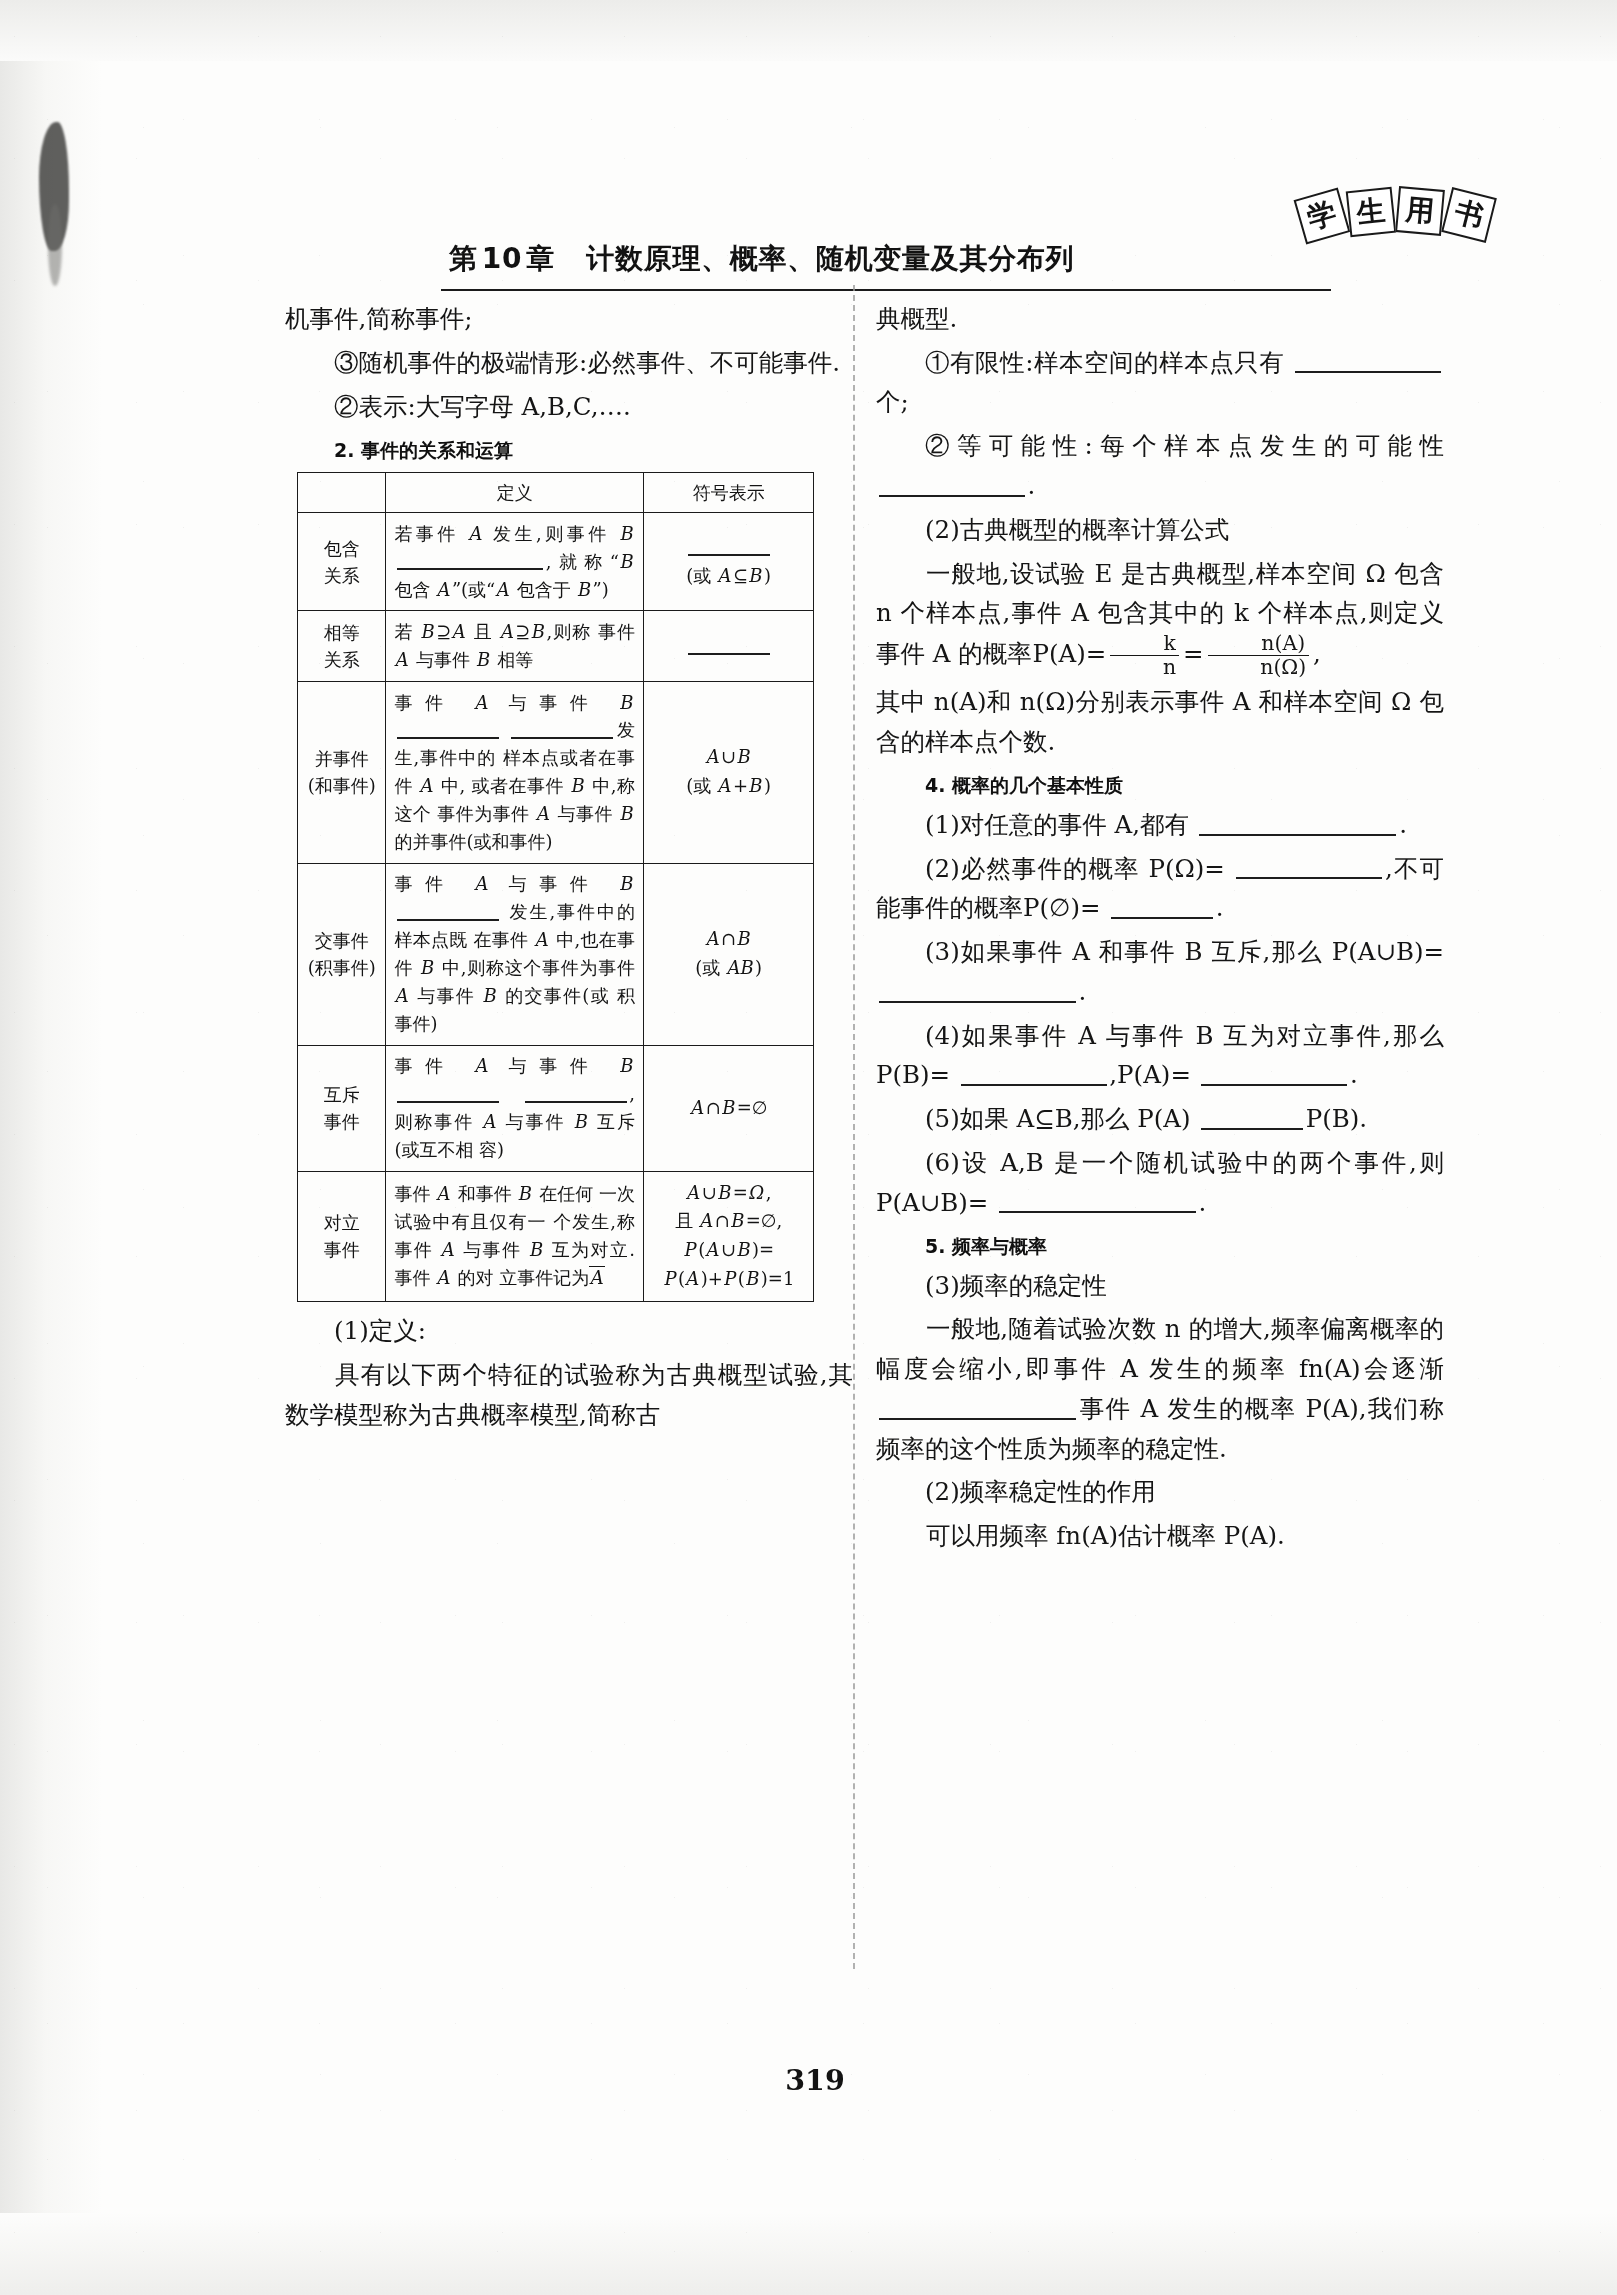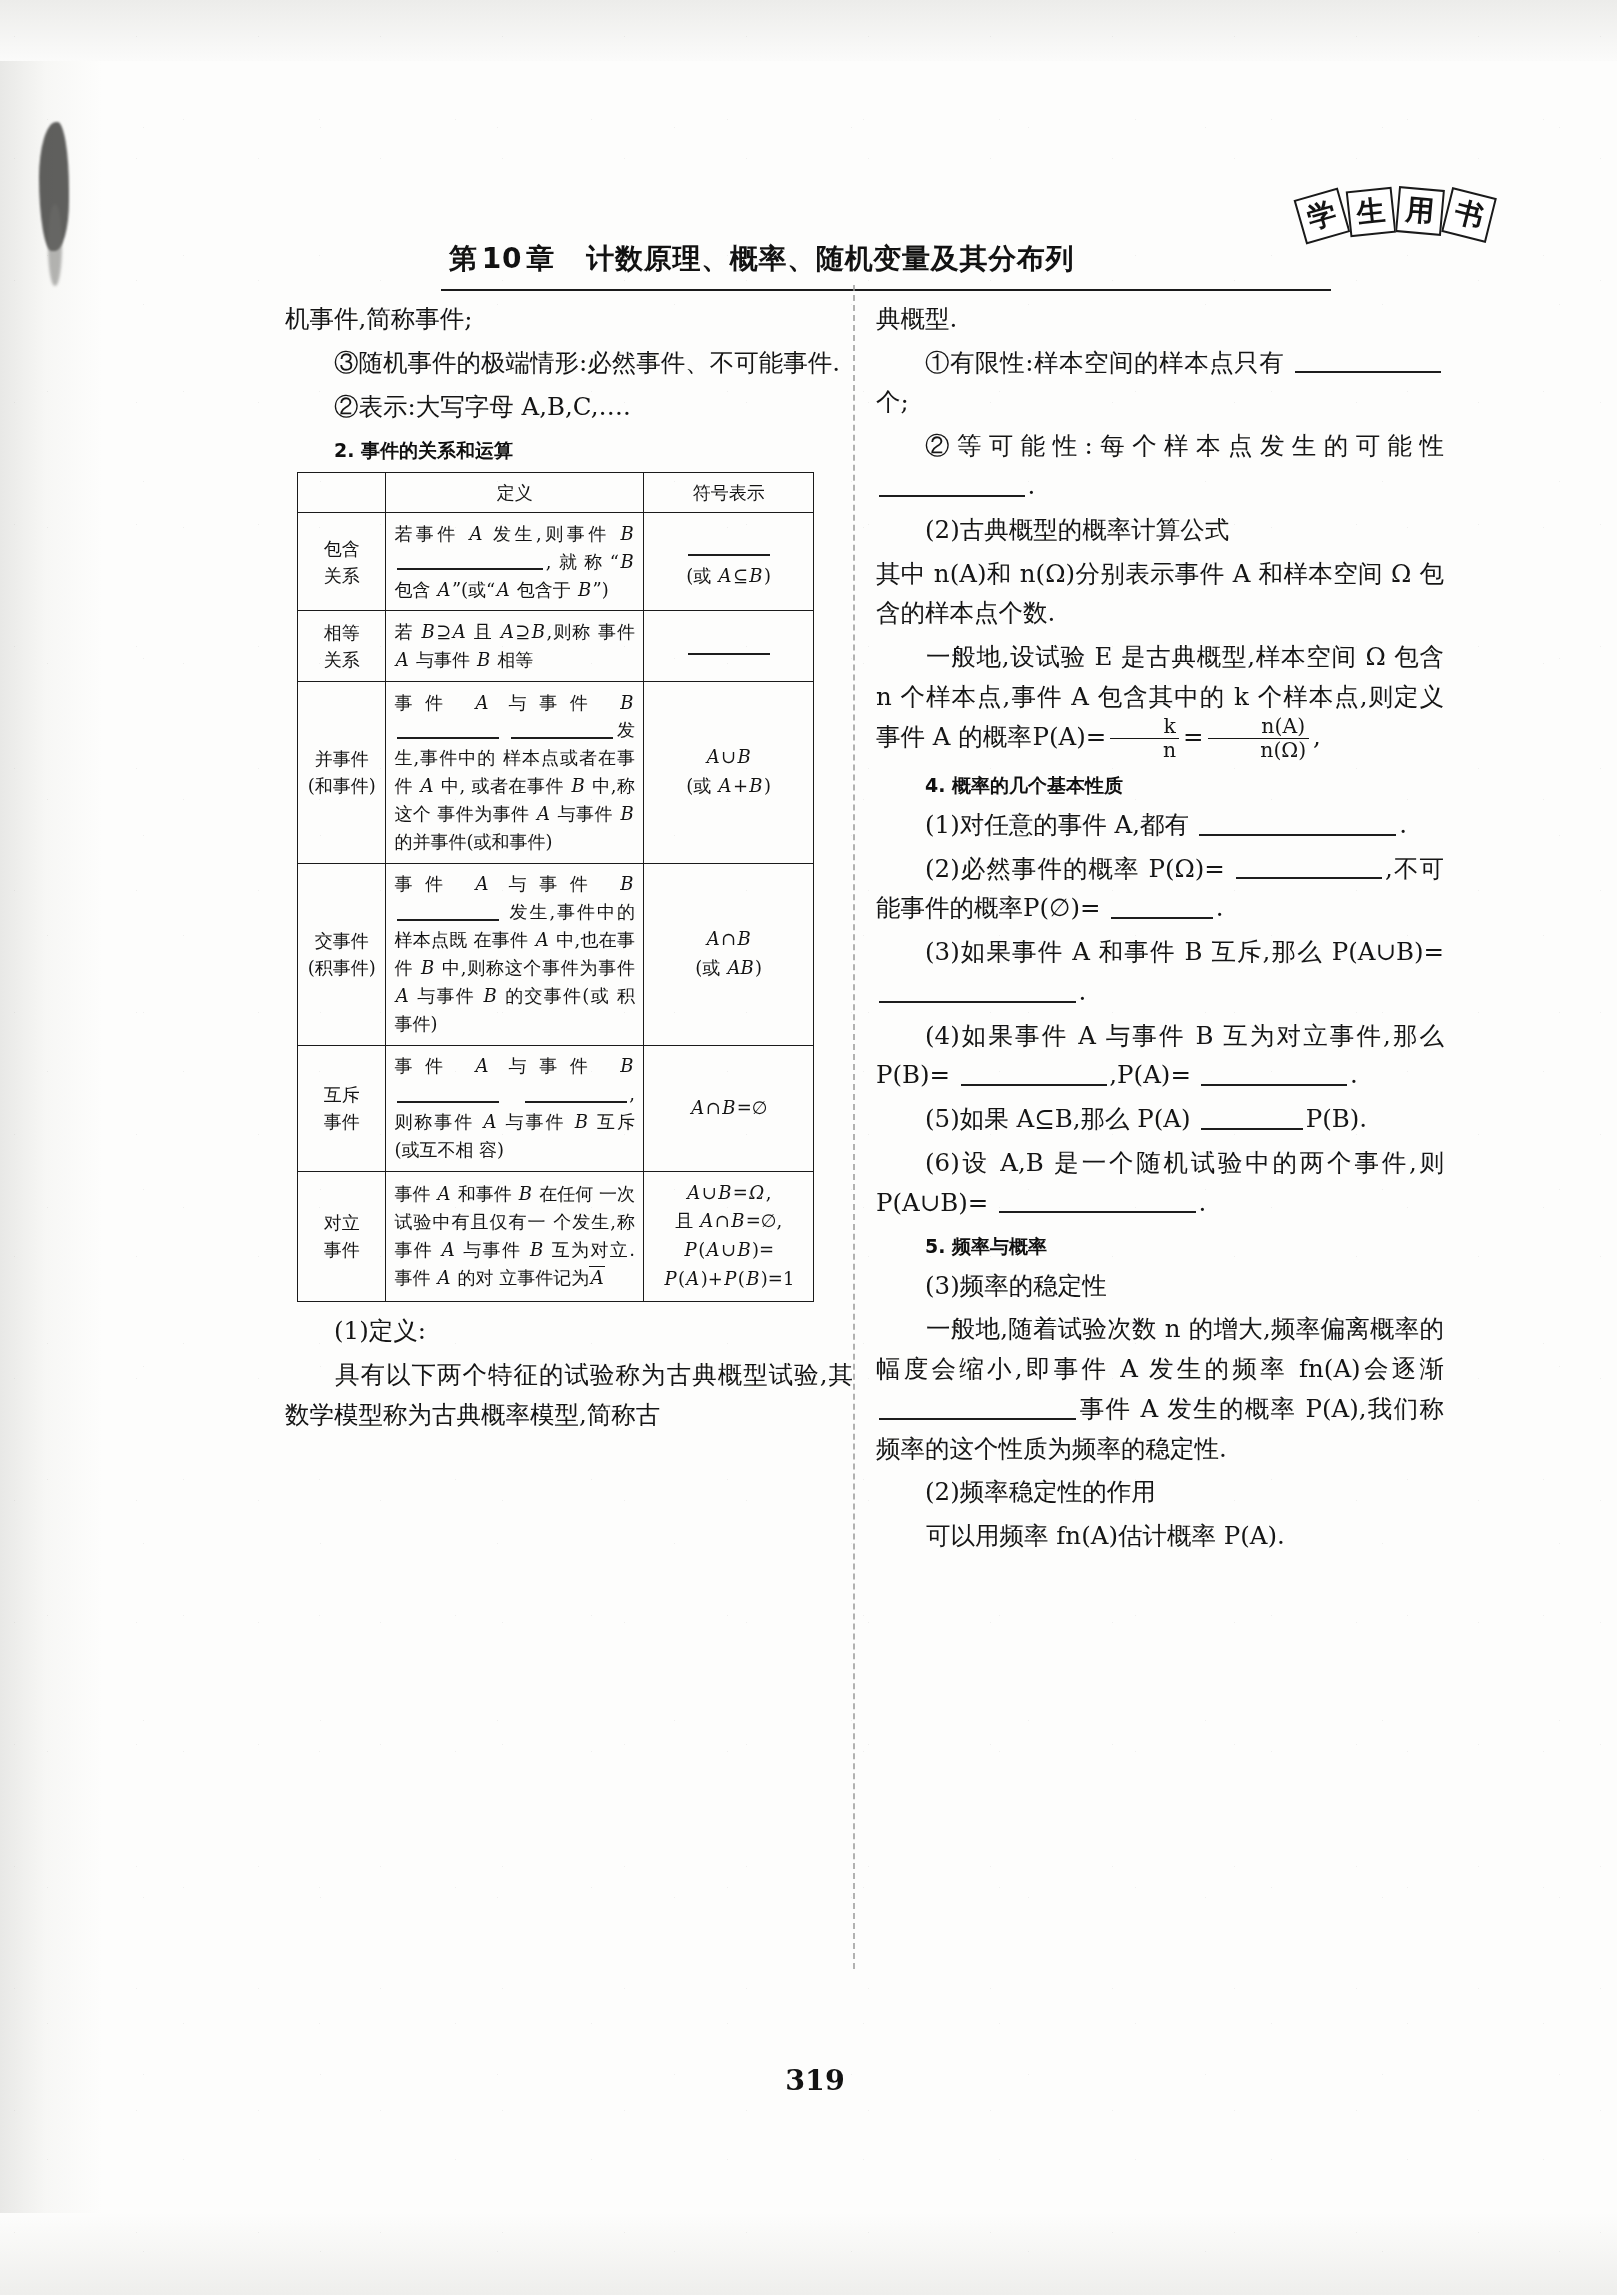--- a/index.html
+++ b/index.html
@@ -411,25 +411,25 @@
       <span class="blank b-lg"></span><span>个;</span>
     </p>
 
     <p class="para indent">
       <span>②等可能性:每个样本点发生的可能性</span>
       <span class="blank b-lg"></span><span>.</span>
     </p>
 
     <p class="para indent">(2)古典概型的概率计算公式</p>
 
-    <p class="para">其中 n(A)和 n(Ω)分别表示事件 A 和样本空间 Ω 包含的样本点个数.</p>
-
     <p class="para indent2">
       <span>一般地,设试验 E 是古典概型,样本空间 Ω 包含 n 个样本点,事件 A 包含其中的 k 个样本点,则定义事件 A 的概率</span><span class="mathup">P(A)=</span><span class="frac"><span class="num">k</span><span class="den">n</span></span><span class="mathup">=</span><span class="frac"><span class="num">n(A)</span><span class="den">n(Ω)</span></span><span class="mathup">,</span>
     </p>
+
+    <p class="para">其中 n(A)和 n(Ω)分别表示事件 A 和样本空间 Ω 包含的样本点个数.</p>
 
     <h3 class="sec">4. 概率的几个基本性质</h3>
 
     <p class="para indent">
       <span>(1)对任意的事件 A,都有</span>
       <span class="blank b-xl"></span><span>.</span>
     </p>
 
     <p class="para indent">
       <span>(2)必然事件的概率 P(Ω)=</span>

